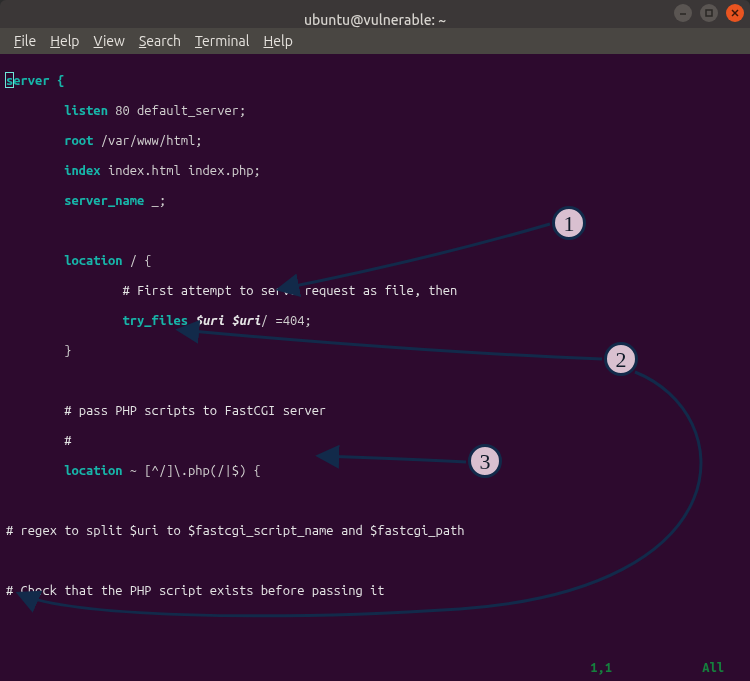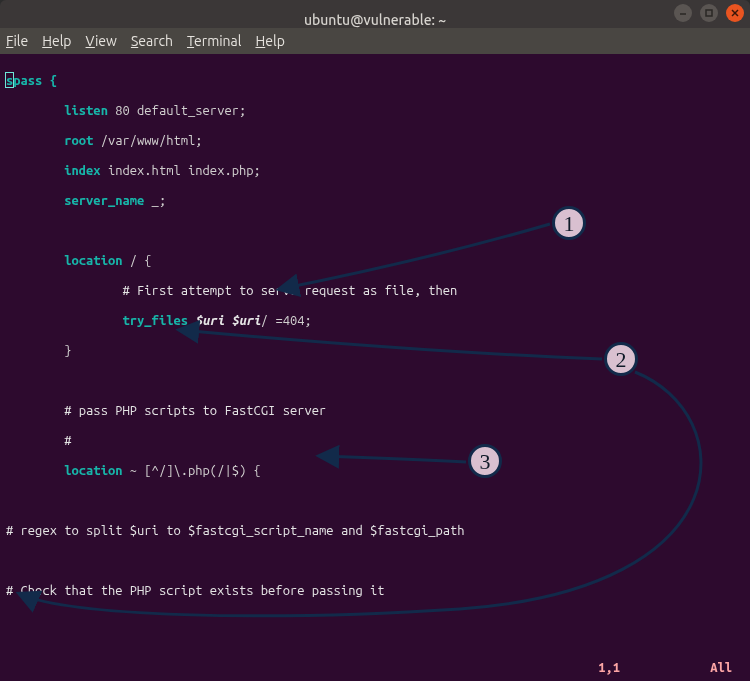--- a/index.html
+++ b/index.html
@@ -15,40 +15,40 @@
     color:#d7d4cf; font-size:14px; font-family: "Ubuntu", sans-serif;
   }
   .title { font-weight:500; }
   .winbtns { position:absolute; right:6px; top:4px; display:flex; gap:8px; align-items:center;}
   .winbtn { width:18px; height:18px; border-radius:50%; display:flex; align-items:center; justify-content:center; }
   .winbtn.min,.winbtn.max { background:#5a5552; color:#2a2725; font-size:12px; }
   .winbtn.close { background:#e95420; color:#3a1608; font-size:11px; }
   .winbtn svg { width:10px; height:10px; }
   .menubar {
     height:26px; background:#494642; color:#e6e3de;
-    display:flex; align-items:center; padding:0 6px; gap:14px;
+    display:flex; align-items:center; padding:0 14px; gap:14px;
     font-family: "Ubuntu", sans-serif; font-size:14px;
   }
   .menubar span { cursor:default; }
   .menubar span::first-letter { text-decoration:underline; }
   .term {
     position:relative;
     background:#2d0a2e; color:#d1d0cf;
     width:750px; height:627px;
     font-size:13px; line-height:15px;
     padding:4px 6px 4px 6px;
     white-space:pre; overflow:hidden;
   }
   .cursorbox { outline:1px solid #6fe6d8; }
   .kw { color:#17b5a9; font-weight:bold; }
   .var { color:#e5e5e5; font-style:italic; font-weight:bold; }
   .cmt { color:#e5e5e5; }
   .status {
-    position:absolute; bottom:6px; left:0; right:8px;
-    color:#fca5a5; font-weight:bold;
+    position:absolute; bottom:6px; left:0; right:16px;
+    color:#15803d; font-weight:bold;
     display:flex; padding:0 10px;
   }
   .status .pos { margin-left:auto; margin-right:90px; }
 
   .marker {
     position:absolute; display:flex; align-items:center; justify-content:center;
     width:34px; height:34px; border-radius:50%;
     background:#d9c0d0; border:3px solid #122a4a;
     font-family: Georgia, serif; font-size:22px; color:#0f1a28;
   }
@@ -82,21 +82,21 @@
 <div class="menubar">
   <span>File</span>
   <span>Help</span>
   <span>View</span>
   <span>Search</span>
   <span>Terminal</span>
   <span>Help</span>
 </div>
 
 <div class="term">
-<div><span class="kw cursorbox">s</span><span class="kw">pass {</span></div>
+<div><span class="kw cursorbox">s</span><span class="kw">erver {</span></div>
 <div>        <span class="kw">listen</span><span> 80 default_server;</span></div>
 <div>        <span class="kw">root</span><span> /var/www/html;</span></div>
 <div>        <span class="kw">index</span><span> index.html index.php;</span></div>
 <div>        <span class="kw">server_name</span><span> _;</span></div>
 <div> </div>
 <div>        <span class="kw">location</span><span> / {</span></div>
 <div>                <span class="cmt"># First attempt to serve request as file, then</span></div>
 <div>                <span class="kw">try_files </span><span class="var">$uri</span><span> </span><span class="var">$uri</span><span>/ =404;</span></div>
 <div>        <span>}</span></div>
 <div> </div>

